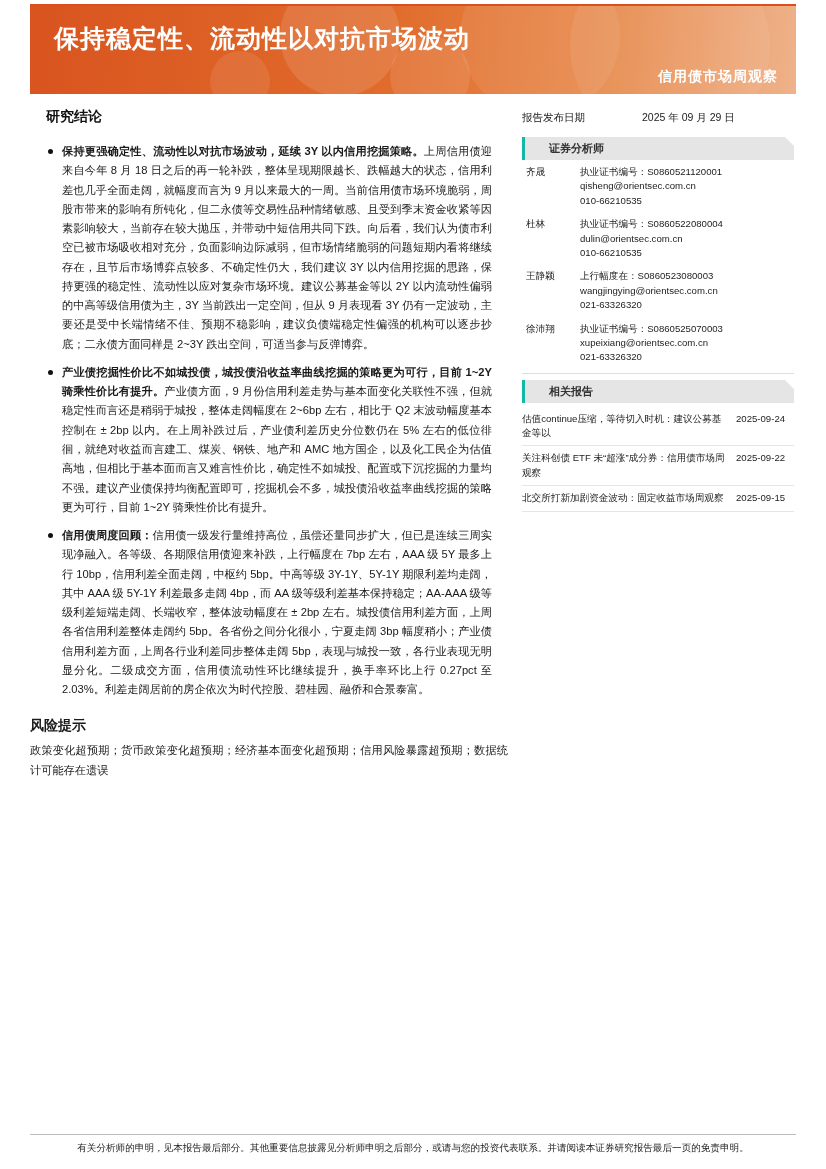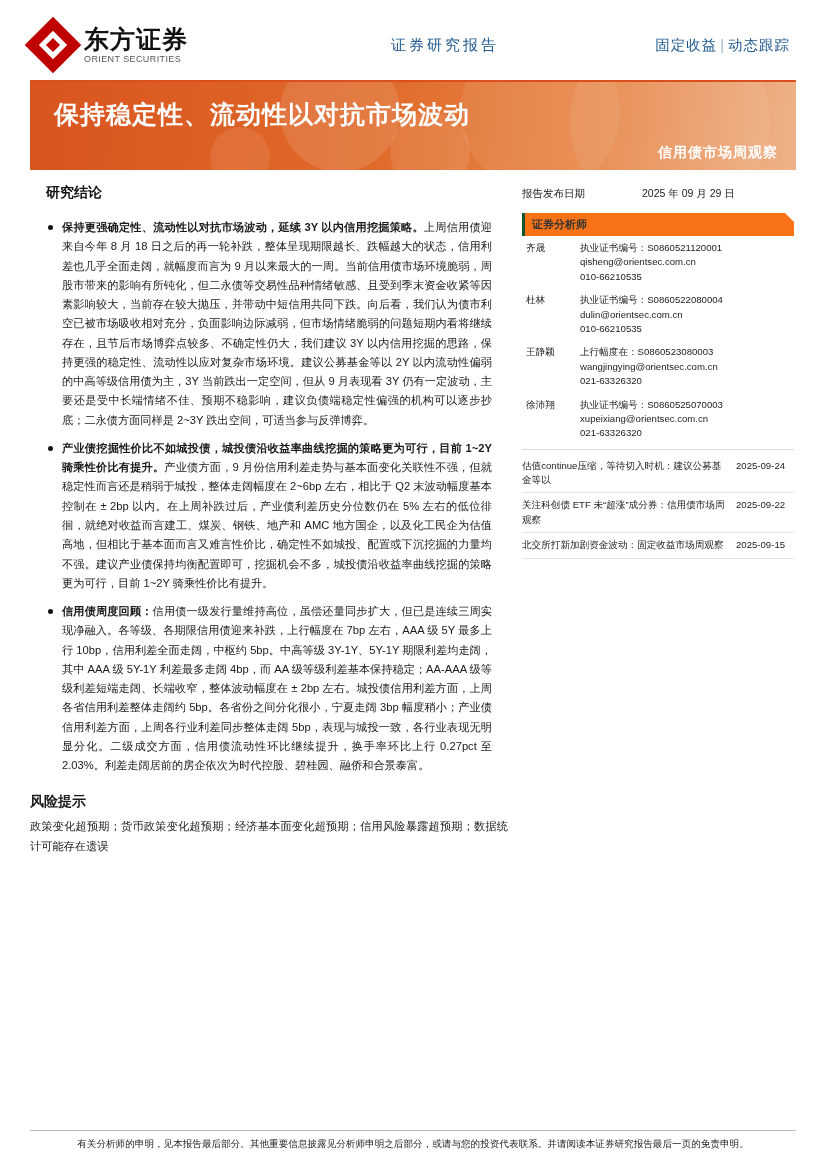--- a/index.html
+++ b/index.html
@@ -203,26 +203,26 @@
   .pub-row {
     display: flex;
     font-size: 10.5px;
     color: #222;
     padding: 3px 0 6px 0;
   }
   .pub-label { flex: 0 0 120px; }
   .pub-value { flex: 1; }
 
   .panel-head {
-    background: #f97316;
-    border-left: 3px solid #14532d;
+    background: #e5e5e5;
+    border-left: 3px solid #14b8a6;
     font-size: 11px;
     font-weight: bold;
     color: #333;
-    padding: 4px 7px;
+    padding: 4px 24px;
     margin-top: 6px;
     position: relative;
   }
   .panel-head .corner {
     position: absolute;
     right: 0; top: 0;
     width: 0; height: 0;
     border-top: 9px solid #ffffff;
     border-left: 9px solid transparent;
   }
@@ -282,37 +282,20 @@
     color: #222;
     text-align: center;
     line-height: 1.6;
   }
 </style>
 </head>
 <body>
 
 <div class="page">
 
-  <div class="header">
-    <div class="logo-block">
-      <div class="logo-mark">
-        <div class="sq"></div>
-        <div class="inner"></div>
-        <div class="core"></div>
-      </div>
-      <div class="logo-text">
-        <div class="cn">东方证券</div>
-        <div class="en">ORIENT SECURITIES</div>
-      </div>
-    </div>
-    <div class="header-center">证券研究报告</div>
-    <div class="header-right">
-      <span>固定收益</span><span class="sep">|</span><span>动态跟踪</span>
-    </div>
-  </div>
   <div class="header-rule"></div>
 
   <div class="banner">
     <div class="bubble b1"></div>
     <div class="bubble b2"></div>
     <div class="bubble b3"></div>
     <div class="bubble b4"></div>
     <div class="bubble b5"></div>
     <div class="banner-title">保持稳定性、流动性以对抗市场波动</div>
     <div class="banner-sub">信用债市场周观察</div>
@@ -376,20 +359,24 @@
         <div class="analyst">
           <div class="nm">徐沛翔</div>
           <div class="info">
             <div>执业证书编号：S0860525070003</div>
             <div>xupeixiang@orientsec.com.cn</div>
             <div>021-63326320</div>
           </div>
         </div>
       </div>
 
+      <div class="panel-head">
+        <span>相关报告</span>
+        <span class="corner"></span>
+      </div>
       <div class="reports">
         <div class="report">
           <div class="rtitle">估值continue压缩，等待切入时机：建议公募基金等以</div>
           <div class="rdate">2025-09-24</div>
         </div>
         <div class="report">
           <div class="rtitle">关注科创债 ETF 未“超涨”成分券：信用债市场周观察</div>
           <div class="rdate">2025-09-22</div>
         </div>
         <div class="report">

